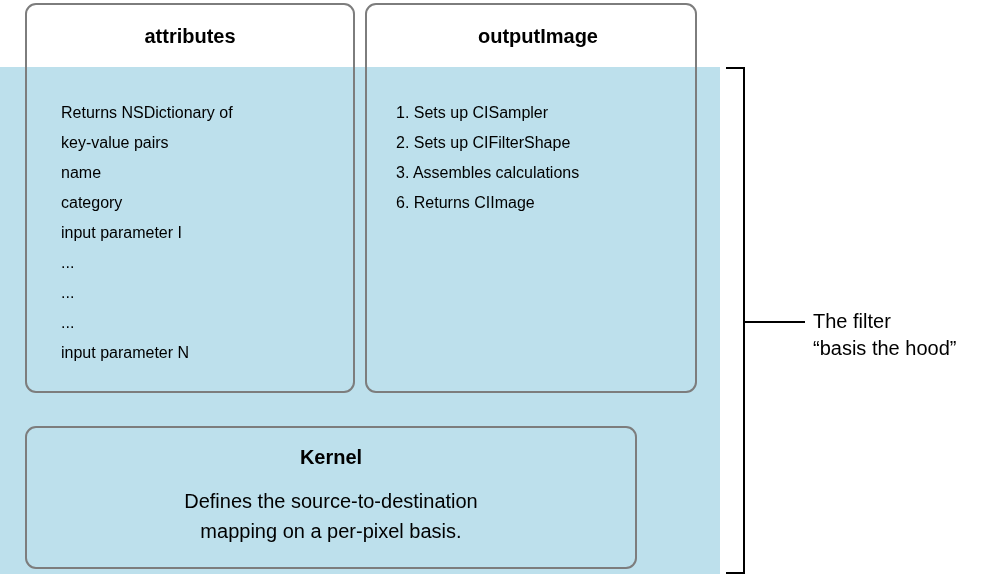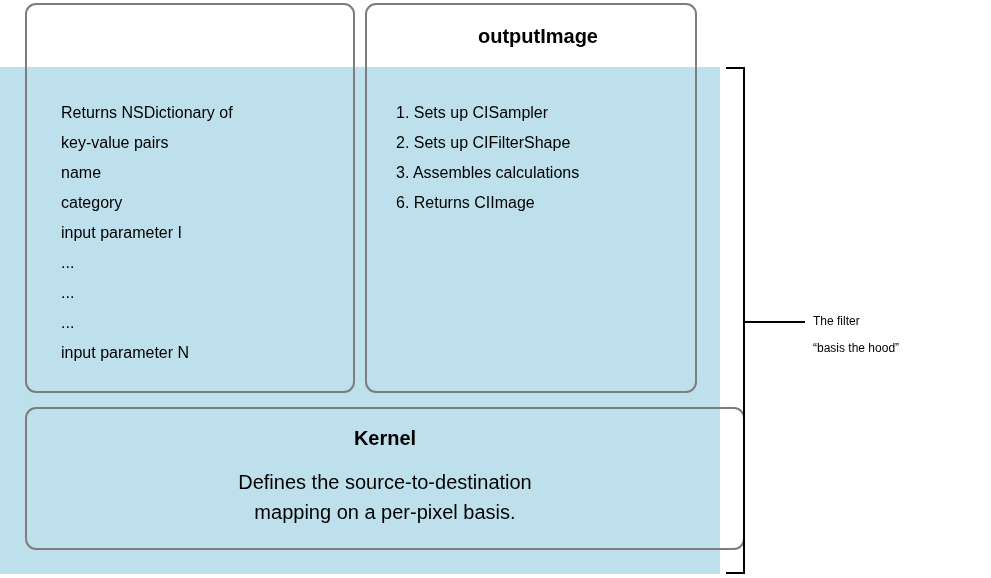--- a/index.html
+++ b/index.html
@@ -19,21 +19,21 @@
   }
   .box {
     position: absolute;
     border: 2px solid #7d7d7d;
     border-radius: 11px;
     box-sizing: border-box;
     background: transparent;
   }
   .box-attributes { left: 25px; top: 3px; width: 330px; height: 390px; }
   .box-outputimage { left: 365px; top: 3px; width: 332px; height: 390px; padding-left: 14px; }
-  .box-kernel { left: 25px; top: 407px; width: 720px; height: 143px; }
+  .box-kernel { left: 25px; top: 426px; width: 612px; height: 143px; }
   .box-title {
     text-align: center;
     font-weight: bold;
     font-size: 20px;
     line-height: 24px;
     margin-top: 19px;
   }
   .box-kernel .box-title { margin-top: 17px; }
   .body-text {
     position: absolute;
@@ -51,31 +51,32 @@
     line-height: 30px;
   }
   .bracket-part { position: absolute; background: #000000; }
   .bracket-vertical { left: 743px; top: 67px; width: 2px; height: 507px; }
   .bracket-top-arm { left: 726px; top: 67px; width: 19px; height: 2px; }
   .bracket-bottom-arm { left: 726px; top: 572px; width: 19px; height: 2px; }
   .bracket-connector { left: 745px; top: 321px; width: 60px; height: 2px; }
   .bracket-label {
     position: absolute;
     left: 813px; top: 308px;
-    font-size: 12px;
+    font-size: 20px;
     line-height: 27px;
     white-space: nowrap;
   }
 </style>
 </head>
 <body>
 
 <div class="blue-panel"></div>
 
 <div class="box box-attributes">
+  <div class="box-title">attributes</div>
   <div class="body-text">
     <div>Returns NSDictionary of</div>
     <div>key-value pairs</div>
     <div>name</div>
     <div>category</div>
     <div>input parameter I</div>
     <div>...</div>
     <div>...</div>
     <div>...</div>
     <div>input parameter N</div>

